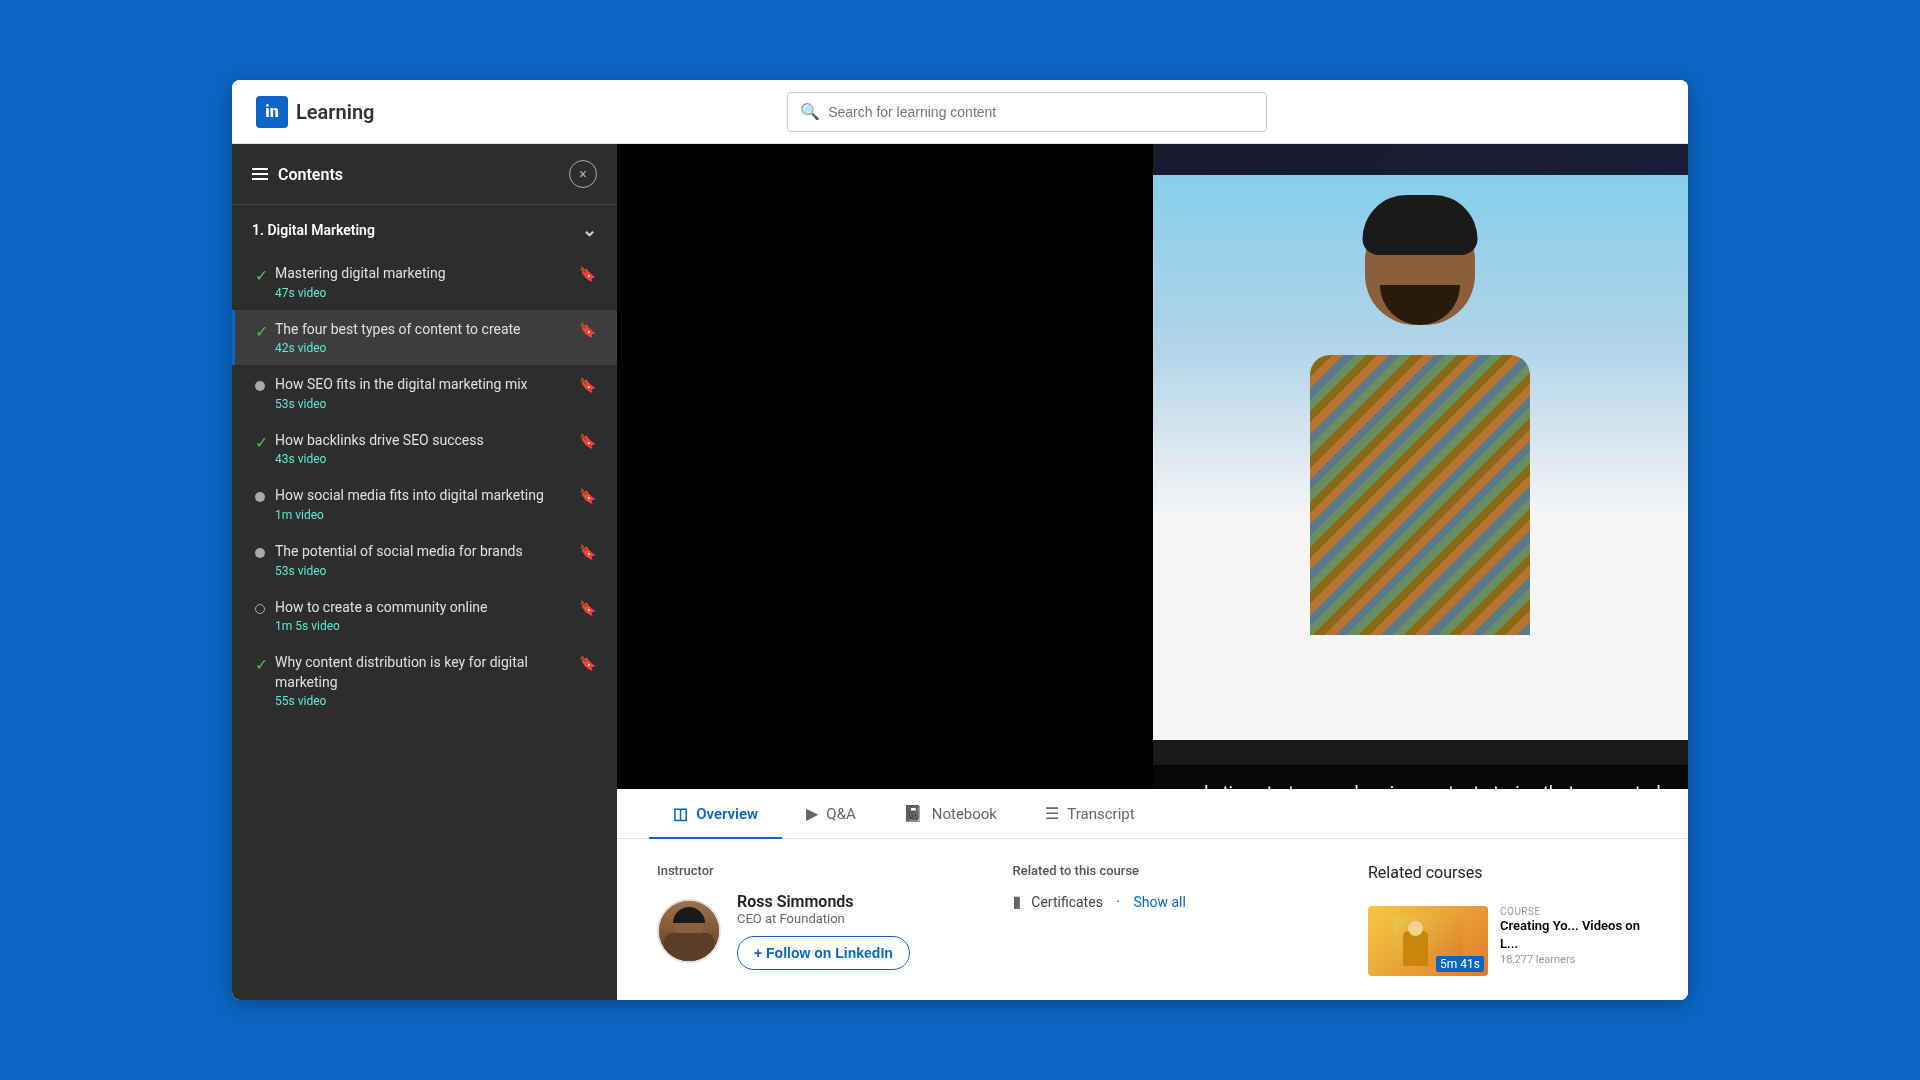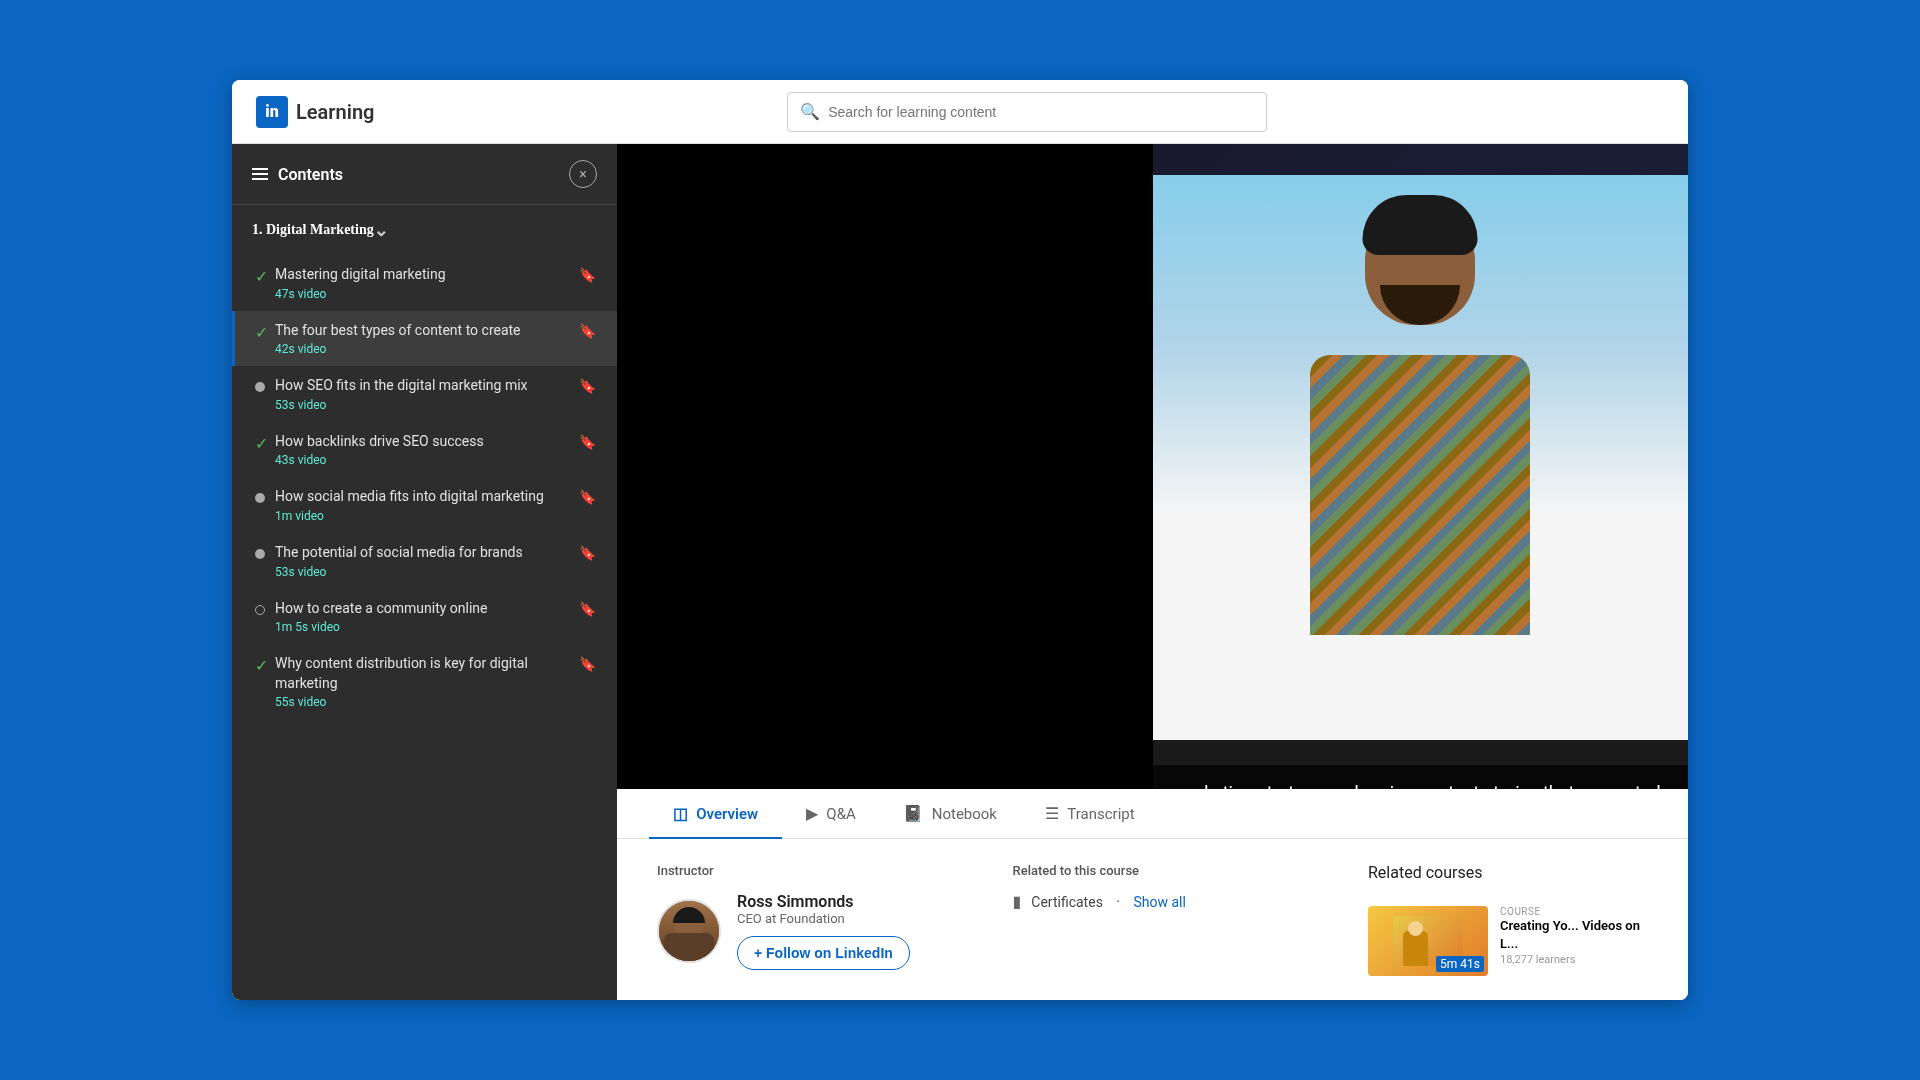--- a/index.html
+++ b/index.html
@@ -132,27 +132,26 @@
       display: flex;
       align-items: center;
       justify-content: center;
       cursor: pointer;
       color: #aaa;
       font-size: 14px;
     }
     .section-header {
       display: flex;
       align-items: center;
-      justify-content: flex-start;
+      justify-content: space-between;
       padding: 14px 20px;
       font-size: 14px;
       font-weight: 600;
       color: #fff;
       cursor: pointer;
-      font-family: Liberation Serif, serif;
     }
     .chevron-down {
       font-size: 18px;
       color: #ccc;
     }
     .course-item {
       display: flex;
       align-items: flex-start;
       padding: 10px 20px;
       cursor: pointer;

